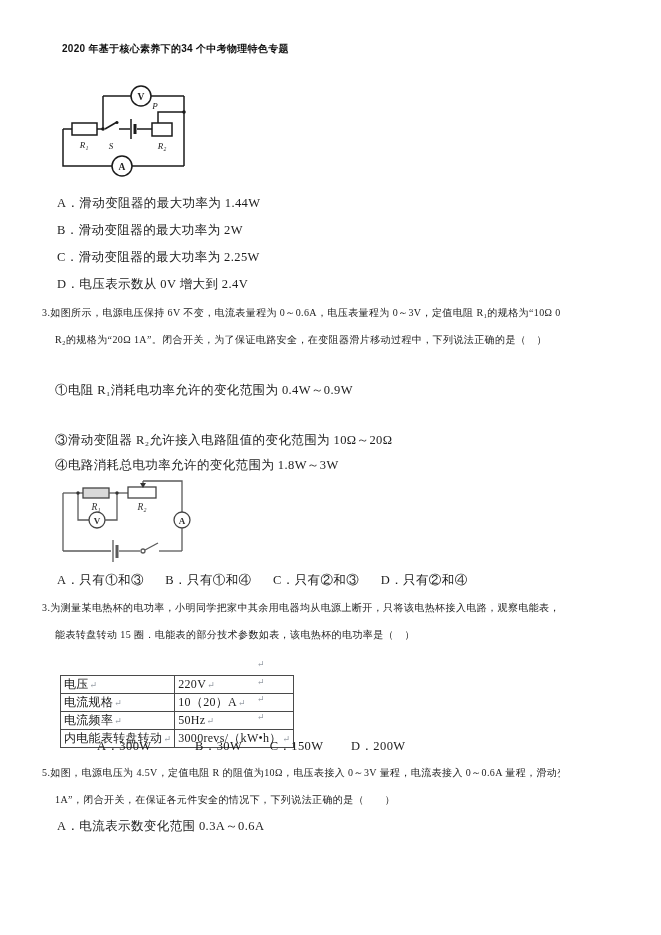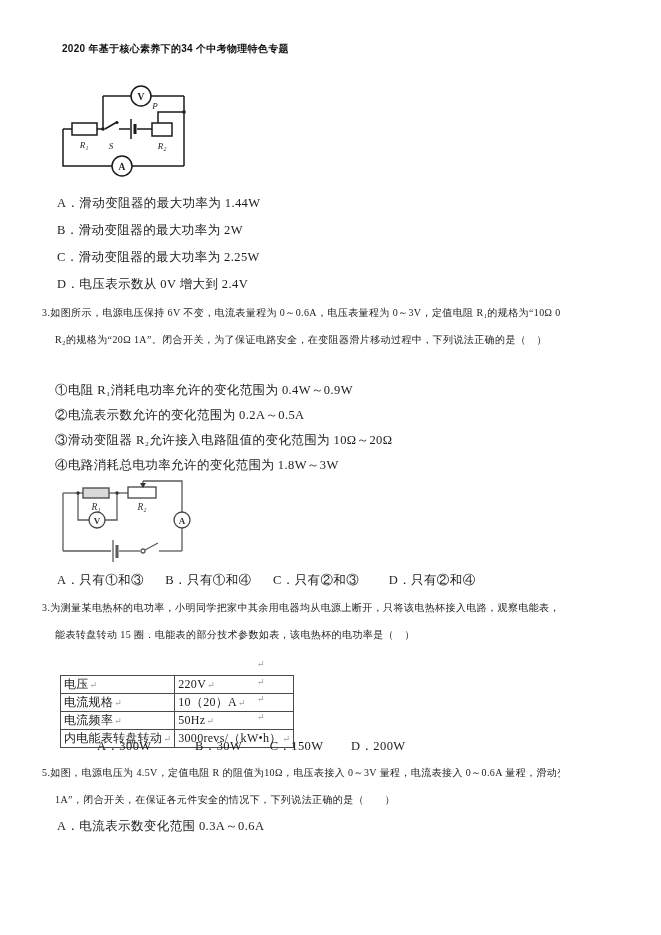--- a/index.html
+++ b/index.html
@@ -82,21 +82,20 @@
   </svg>
 
   <div class="abs line" style="left:57px;top:190px;">A．滑动变阻器的最大功率为 1.44W</div>
   <div class="abs line" style="left:57px;top:217px;">B．滑动变阻器的最大功率为 2W</div>
   <div class="abs line" style="left:57px;top:244px;">C．滑动变阻器的最大功率为 2.25W</div>
   <div class="abs line" style="left:57px;top:271px;">D．电压表示数从 0V 增大到 2.4V</div>
 
   <div class="abs para" style="left:42px;top:299px;width:590px;">3.如图所示，电源电压保持 6V 不变，电流表量程为 0～0.6A，电压表量程为 0～3V，定值电阻 R₁的规格为“10Ω 0.5A”，滑动变阻器 R₂的规格为“20Ω 1A”。闭合开关，为了保证电路安全，在变阻器滑片移动过程中，下列说法正确的是（　）</div>
 
   <div class="abs line" style="left:55px;top:377px;">①电阻 R₁消耗电功率允许的变化范围为 0.4W～0.9W</div>
-  <div class="abs line" style="left:55px;top:402px;">②电流表示数允许的变化范围为 0.2A～0.5A</div>
   <div class="abs line" style="left:55px;top:427px;">③滑动变阻器 R₂允许接入电路阻值的变化范围为 10Ω～20Ω</div>
   <div class="abs line" style="left:55px;top:452px;">④电路消耗总电功率允许的变化范围为 1.8W～3W</div>
 
   <svg class="abs" style="left:55px;top:478px;" width="150" height="92" viewBox="0 0 150 92">
     <g stroke="#5a5a5a" stroke-width="1.3" fill="none">
 
       <path d="M8,15 H28"></path>
       <rect x="28" y="10" width="26" height="10" fill="#d9d9d9" stroke="#444"></rect>
       <path d="M54,15 H73"></path>
       <rect x="73" y="9" width="28" height="11" fill="#ffffff" stroke="#444"></rect>
@@ -128,21 +127,21 @@
     </g>
     <text x="41" y="32" text-anchor="middle" class="lblR2">R₁</text>
     <text x="87" y="32" text-anchor="middle" class="lblR2">R₂</text>
     <text x="42" y="45.5" text-anchor="middle" class="lblMeter2">V</text>
     <text x="127" y="45.5" text-anchor="middle" class="lblMeter2">A</text>
   </svg>
 
   <div class="abs line optrow" style="left:57px;top:567px;">
     <span style="margin-right:18px;">A．只有①和③</span>
     <span style="margin-right:18px;">B．只有①和④</span>
-    <span style="margin-right:26px;">C．只有②和③</span>
+    <span style="margin-right:18px;">C．只有②和③</span>
     <span>D．只有②和④</span>
   </div>
 
   <div class="abs para" style="left:42px;top:594px;width:592px;">3.为测量某电热杯的电功率，小明同学把家中其余用电器均从电源上断开，只将该电热杯接入电路，观察电能表，发现在 1min 内电能表转盘转动 15 圈．电能表的部分技术参数如表，该电热杯的电功率是（　）</div>
 
   <table class="spec-table abs" style="left:60px;top:652px;">
     <tbody>
         <tr>
       <td class="col-key"><span>电压</span><span class="pmark">↵</span></td>
       <td class="col-val"><span>220V</span><span class="pmark">↵</span></td>

